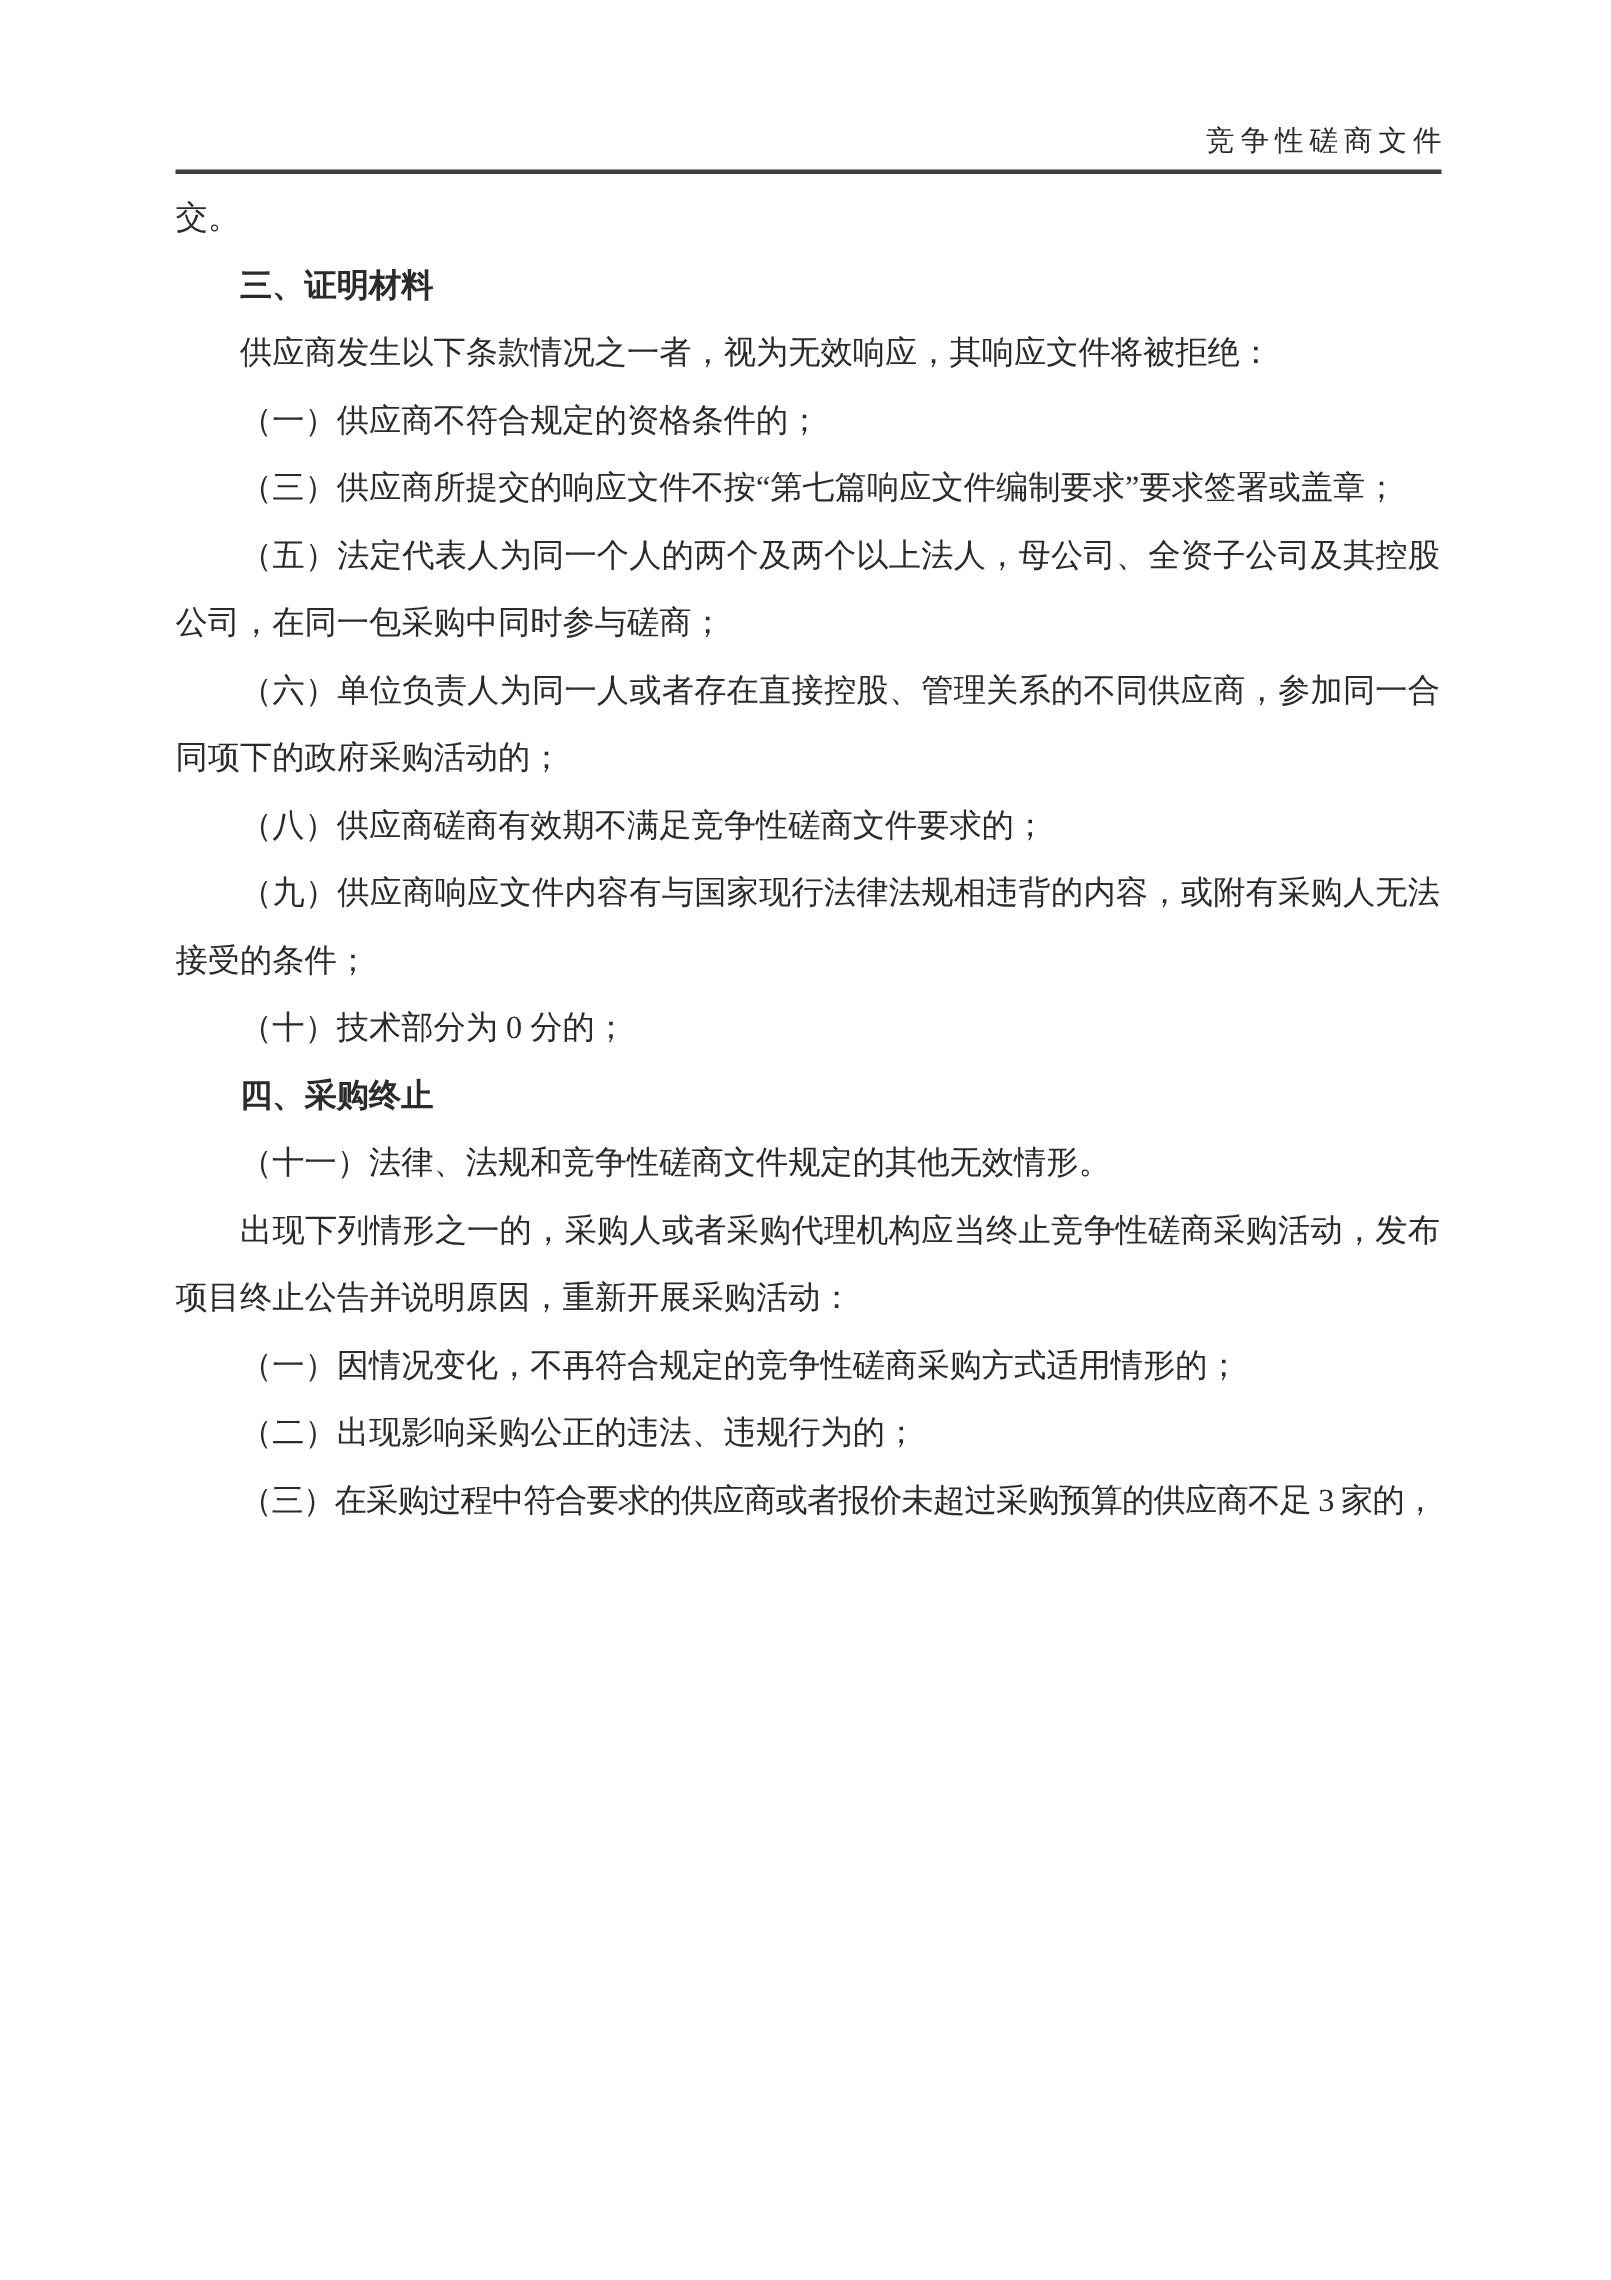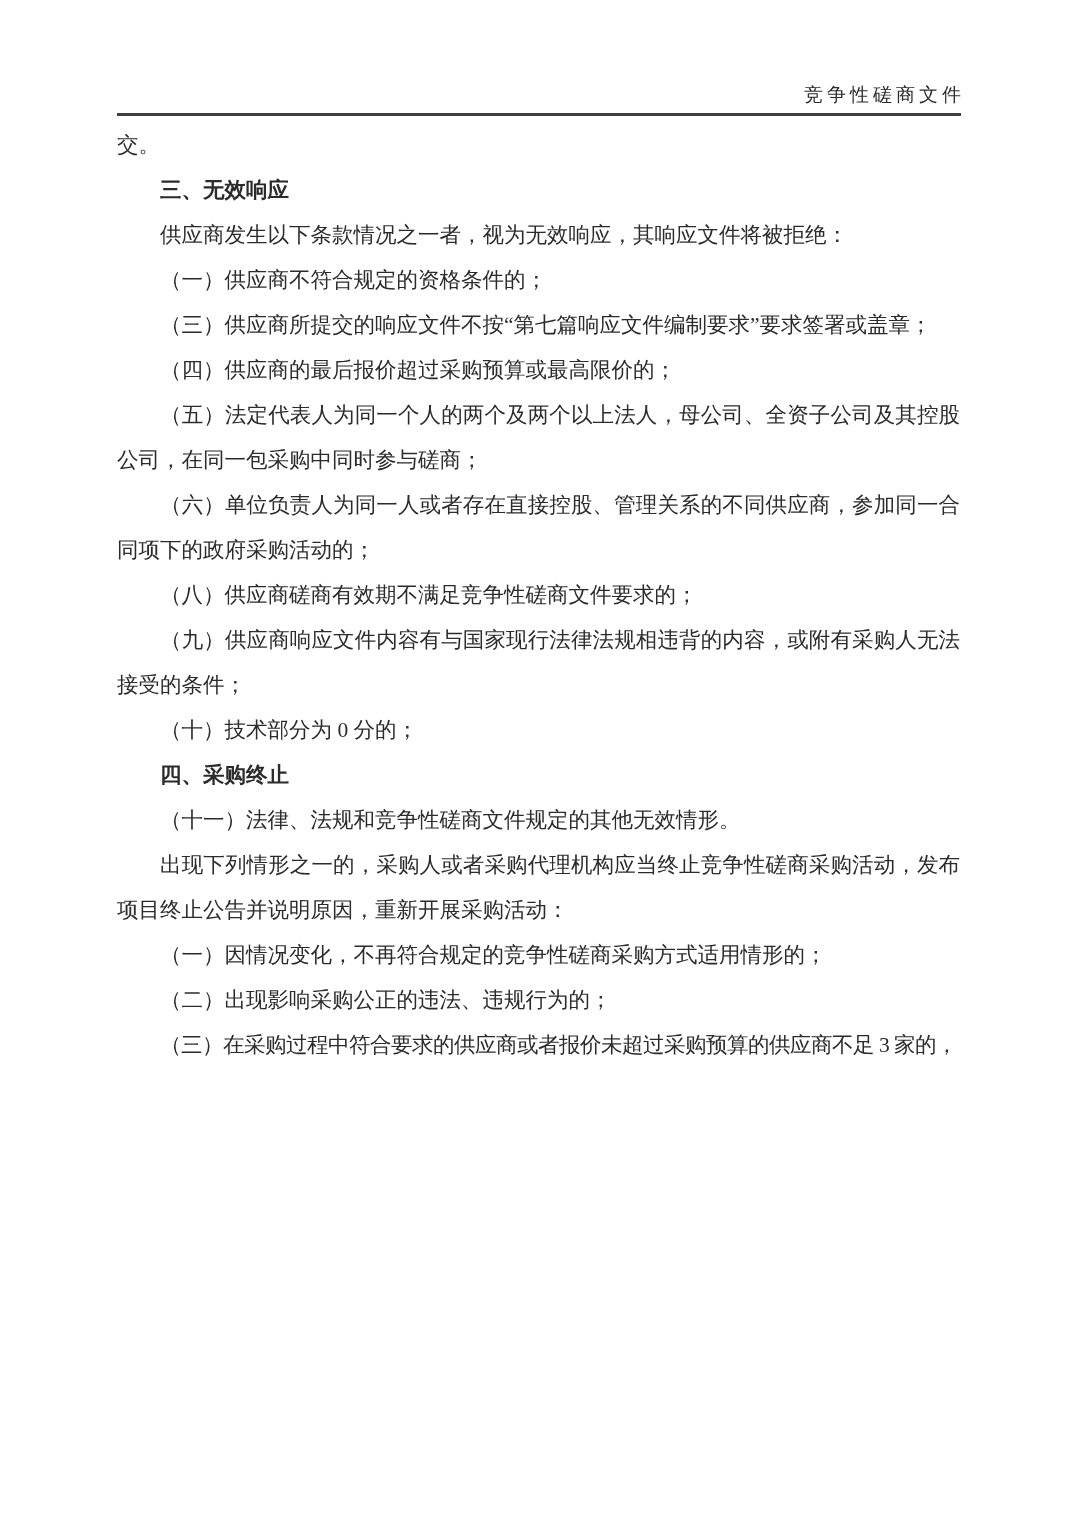--- a/index.html
+++ b/index.html
@@ -75,25 +75,24 @@
 <div class="page">
 
   <header class="page-header">
     <div class="header-title">竞争性磋商文件</div>
     <div class="header-rule"></div>
   </header>
 
   <main class="page-body">
 
   <p class="para plain">交。</p>
-      <p class="para heading">三、无效响应</p>
+      <p class="para heading">三、证明材料</p>
       <p class="para indent">供应商发生以下条款情况之一者，视为无效响应，其响应文件将被拒绝：</p>
       <p class="para indent">（一）供应商不符合规定的资格条件的；</p>
       <p class="para indent">（三）供应商所提交的响应文件不按“第七篇响应文件编制要求”要求签署或盖章；</p>
-      <p class="para indent">（四）供应商的最后报价超过采购预算或最高限价的；</p>
       <p class="para indent">（五）法定代表人为同一个人的两个及两个以上法人，母公司、全资子公司及其控股公司，在同一包采购中同时参与磋商；</p>
       <p class="para indent">（六）单位负责人为同一人或者存在直接控股、管理关系的不同供应商，参加同一合同项下的政府采购活动的；</p>
       <p class="para indent">（八）供应商磋商有效期不满足竞争性磋商文件要求的；</p>
       <p class="para indent">（九）供应商响应文件内容有与国家现行法律法规相违背的内容，或附有采购人无法接受的条件；</p>
       <p class="para indent">（十）技术部分为 0 分的；</p>
       <p class="para heading">四、采购终止</p>
       <p class="para indent">（十一）法律、法规和竞争性磋商文件规定的其他无效情形。</p>
       <p class="para indent">出现下列情形之一的，采购人或者采购代理机构应当终止竞争性磋商采购活动，发布项目终止公告并说明原因，重新开展采购活动：</p>
       <p class="para indent">（一）因情况变化，不再符合规定的竞争性磋商采购方式适用情形的；</p>
       <p class="para indent">（二）出现影响采购公正的违法、违规行为的；</p>

